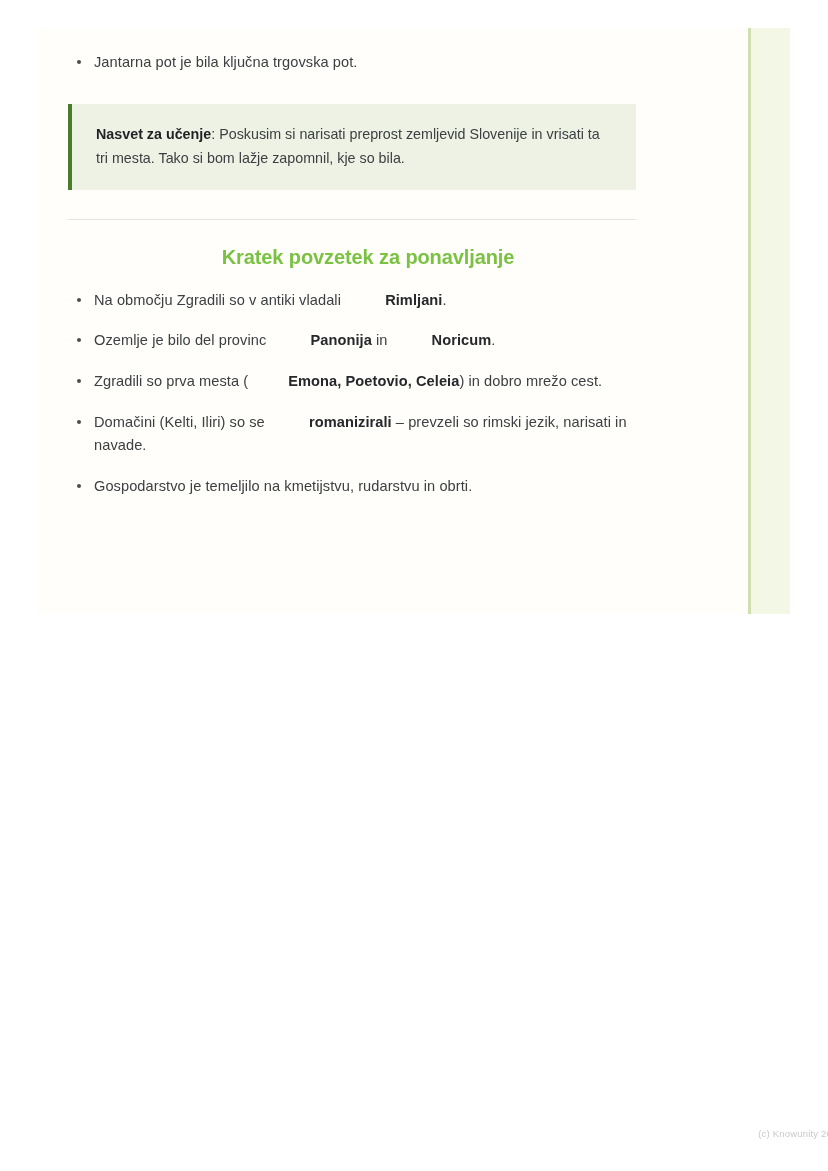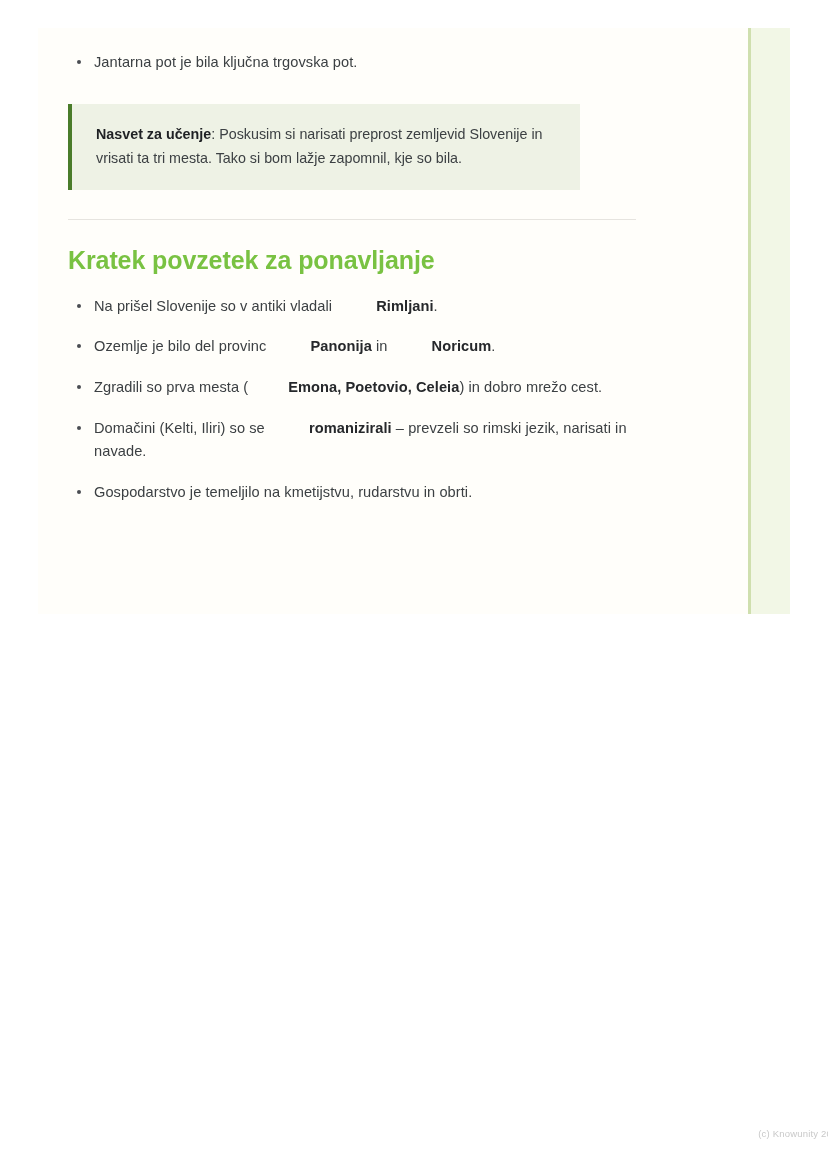--- a/index.html
+++ b/index.html
@@ -82,21 +82,21 @@
   #intro-list {
     padding-top: 15px;
   }
   #intro-list > li {
     margin-bottom: 0;
   }
 
   
   #tip-callout {
     margin: 29px 0 0 0;
-    width: 512px;
+    width: 568px;
     box-sizing: border-box;
     background: #eef2e5;
     border-left: 4px solid #4a7c2a;
     padding: 18px 22px 19px 24px;
   }
   #tip-callout p {
     margin: 0;
     font-size: 14.3px;
     line-height: 1.72;
     color: #3c4043;
@@ -110,24 +110,25 @@
   #section-divider {
     margin: 29px 0 0 0;
     width: 568px;
     height: 1px;
     background: #e6e4df;
   }
 
   
   #summary-heading {
     margin: 26px 0 20px 0;
-    font-size: 25px;
+    font-size: 20px;
     font-weight: 700;
     color: #79c242;
     letter-spacing: -0.1px;
+    text-align: center;
   }
 
   
   #page-footer {
     position: absolute;
     left: 17px;
     top: 1100px;
     width: 788px;
     text-align: right;
     font-size: 9.5px;
@@ -152,21 +153,21 @@
       <p>
         <span class="tip-label">Nasvet za učenje</span><span>: Poskusim si narisati preprost zemljevid Slovenije in vrisati ta tri mesta. Tako si bom lažje zapomnil, kje so bila.</span>
       </p>
     </div>
 
     <div id="section-divider"></div>
 
     <h2 id="summary-heading">Kratek povzetek za ponavljanje</h2>
 
     <ul id="summary-list" class="bullet-list">
-        <li><span>Na prišel Slovenije so v antiki vladali </span><b>Rimljani</b><span>.</span></li>
+        <li><span>Na območju Zgradili so v antiki vladali </span><b>Rimljani</b><span>.</span></li>
         <li><span>Ozemlje je bilo del provinc </span><b>Panonija</b><span> in </span><b>Noricum</b><span>.</span></li>
         <li><span>Zgradili so prva mesta (</span><b>Emona, Poetovio, Celeia</b><span>) in dobro mrežo cest.</span></li>
         <li><span>Domačini (Kelti, Iliri) so se </span><b>romanizirali</b><span> – prevzeli so rimski jezik, narisati in navade.</span></li>
         <li><span>Gospodarstvo je temeljilo na kmetijstvu, rudarstvu in obrti.</span></li>
       </ul>
 
   </div>
 
   <div id="page-footer">
     <span>(c) Knowunity 2025</span>

